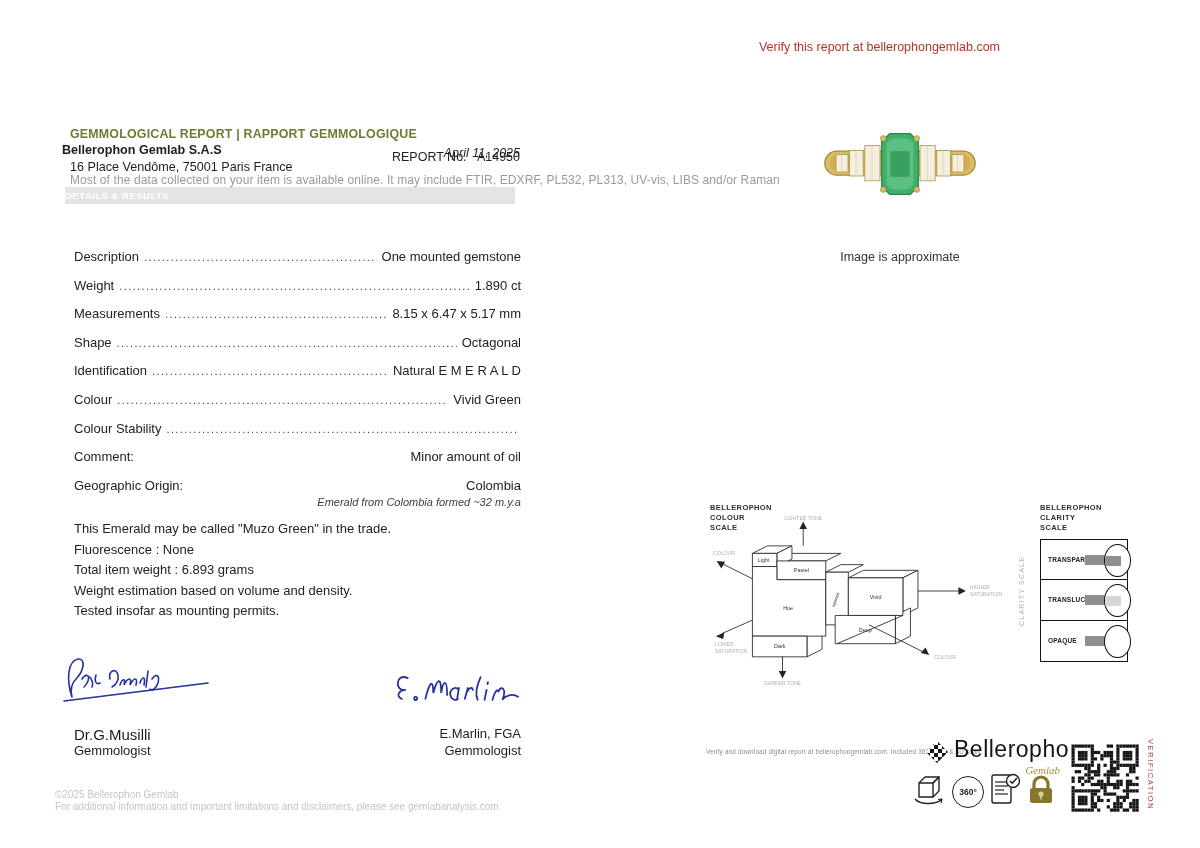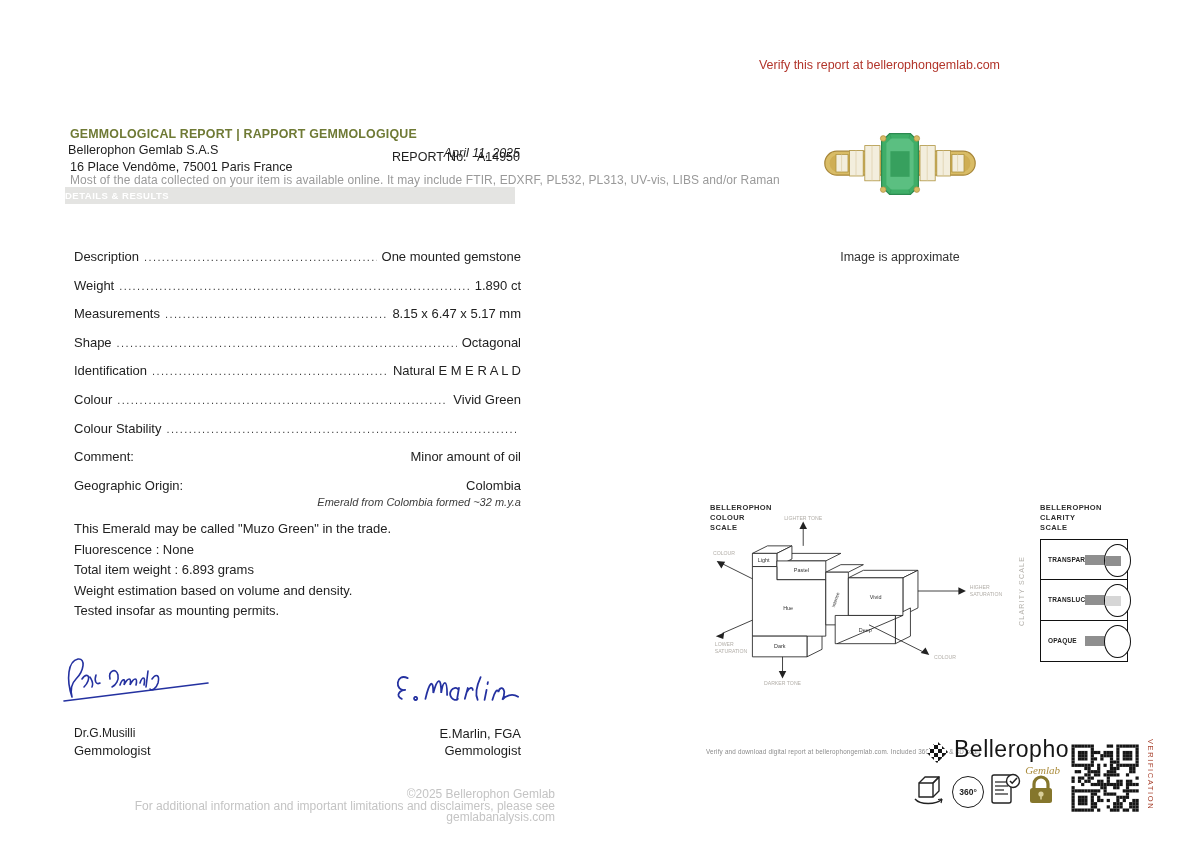--- a/index.html
+++ b/index.html
@@ -1,25 +1,25 @@
 <!DOCTYPE html>
 <html><head>
 <meta charset="utf-8">
 <style>
   html,body{margin:0;padding:0;background:#fff;}
   .page{position:relative;width:1200px;height:848px;background:#ffffff;
         font-family:"Liberation Sans",sans-serif;color:#262626;overflow:hidden;}
   .abs{position:absolute;}
 
   
-  .verify-top{top:58px;left:700px;width:300px;text-align:right;font-size:12.5px;color:#b2352b;}
+  .verify-top{top:40px;left:700px;width:300px;text-align:right;font-size:12.5px;color:#b2352b;}
 
   
   .r-title{left:70px;top:127px;font-size:12.4px;font-weight:bold;color:#6f7a35;letter-spacing:.2px;}
-  .r-lab{left:68px;top:143px;font-size:12.6px;font-weight:normal;color:#1e1e1e;}
+  .r-lab{left:62px;top:143px;font-size:12.6px;font-weight:bold;color:#1e1e1e;}
   .r-addr{left:70px;top:160px;font-size:12.6px;color:#1e1e1e;}
   .r-note{left:70px;top:173px;font-size:12px;color:#9a9a9a;letter-spacing:.1px;}
   .r-bar{left:65px;top:187px;width:450px;height:17px;background:#e4e4e2;color:#ffffff;
          font-size:9.5px;font-weight:bold;letter-spacing:.5px;line-height:17px;}
   .r-no{left:392px;top:129px;width:128px;display:flex;justify-content:space-between;font-size:12.5px;color:#1e1e1e;margin-top:21px;}
   .r-date{left:392px;top:146px;width:128px;text-align:right;font-size:12.5px;color:#1e1e1e;font-style:italic;}
 
   
   .ring-svg{left:820px;top:124px;}
   .photo-caption{left:758px;top:250px;width:284px;text-align:center;font-size:12.5px;color:#333;}
@@ -33,27 +33,27 @@
   .no-dots .dleader::after{content:"";}
   .dvalue{white-space:nowrap;}
   .origin-note{left:74px;top:496px;width:447px;text-align:right;font-size:11px;color:#3d3d3d;font-style:italic;}
 
   
   .notes{left:74px;top:519px;font-size:13px;line-height:20.5px;color:#222;}
 
   
   .sig-left-svg{left:58px;top:649px;}
   .sig-right-svg{left:386px;top:665px;}
-  .sigl-name{left:74px;top:726px;font-size:12px;color:#1d1d1d;}
+  .sigl-name{left:74px;top:726px;font-size:15px;color:#1d1d1d;}
   .sigl-title{left:74px;top:743px;font-size:13px;color:#1d1d1d;}
   .sigr-name{left:330px;top:726px;width:191px;text-align:right;font-size:13px;color:#1d1d1d;}
   .sigr-title{left:330px;top:743px;width:191px;text-align:right;font-size:13px;color:#1d1d1d;}
 
   
-  .footer{left:55px;top:789px;width:500px;text-align:right;font-size:12px;line-height:11.5px;color:#c4c4c4;}
+  .footer{left:55px;top:789px;width:500px;text-align:left;font-size:10px;line-height:11.5px;color:#c4c4c4;}
 
   
   .cs-title{left:710px;top:503px;font-size:7.5px;font-weight:bold;line-height:10px;color:#2f2f2f;letter-spacing:.4px;}
   .cs-svg{left:694px;top:512px;}
 
   
   .cl-title{left:1040px;top:503px;font-size:7.5px;font-weight:bold;line-height:10px;color:#2f2f2f;letter-spacing:.4px;}
   .cl-boxes{left:1040px;top:539px;width:88px;}
   .cbox{position:relative;height:40px;border:1.6px solid #111;background:#fff;}
   .cbox + .cbox{margin-top:-1.6px;}

